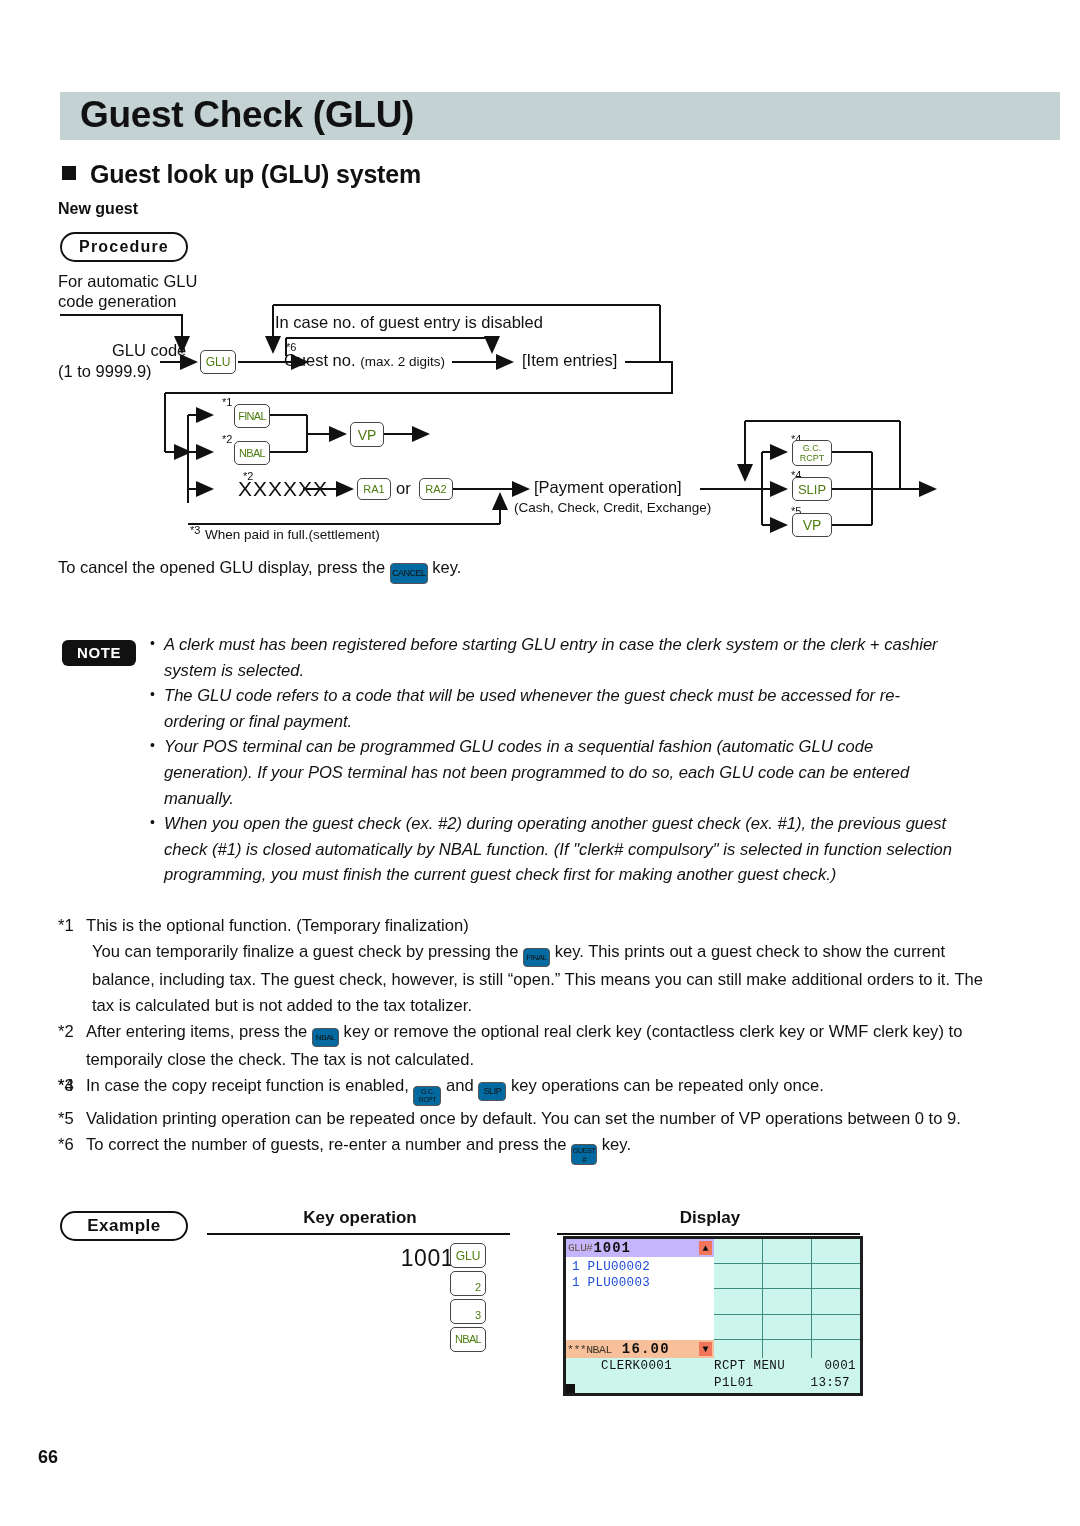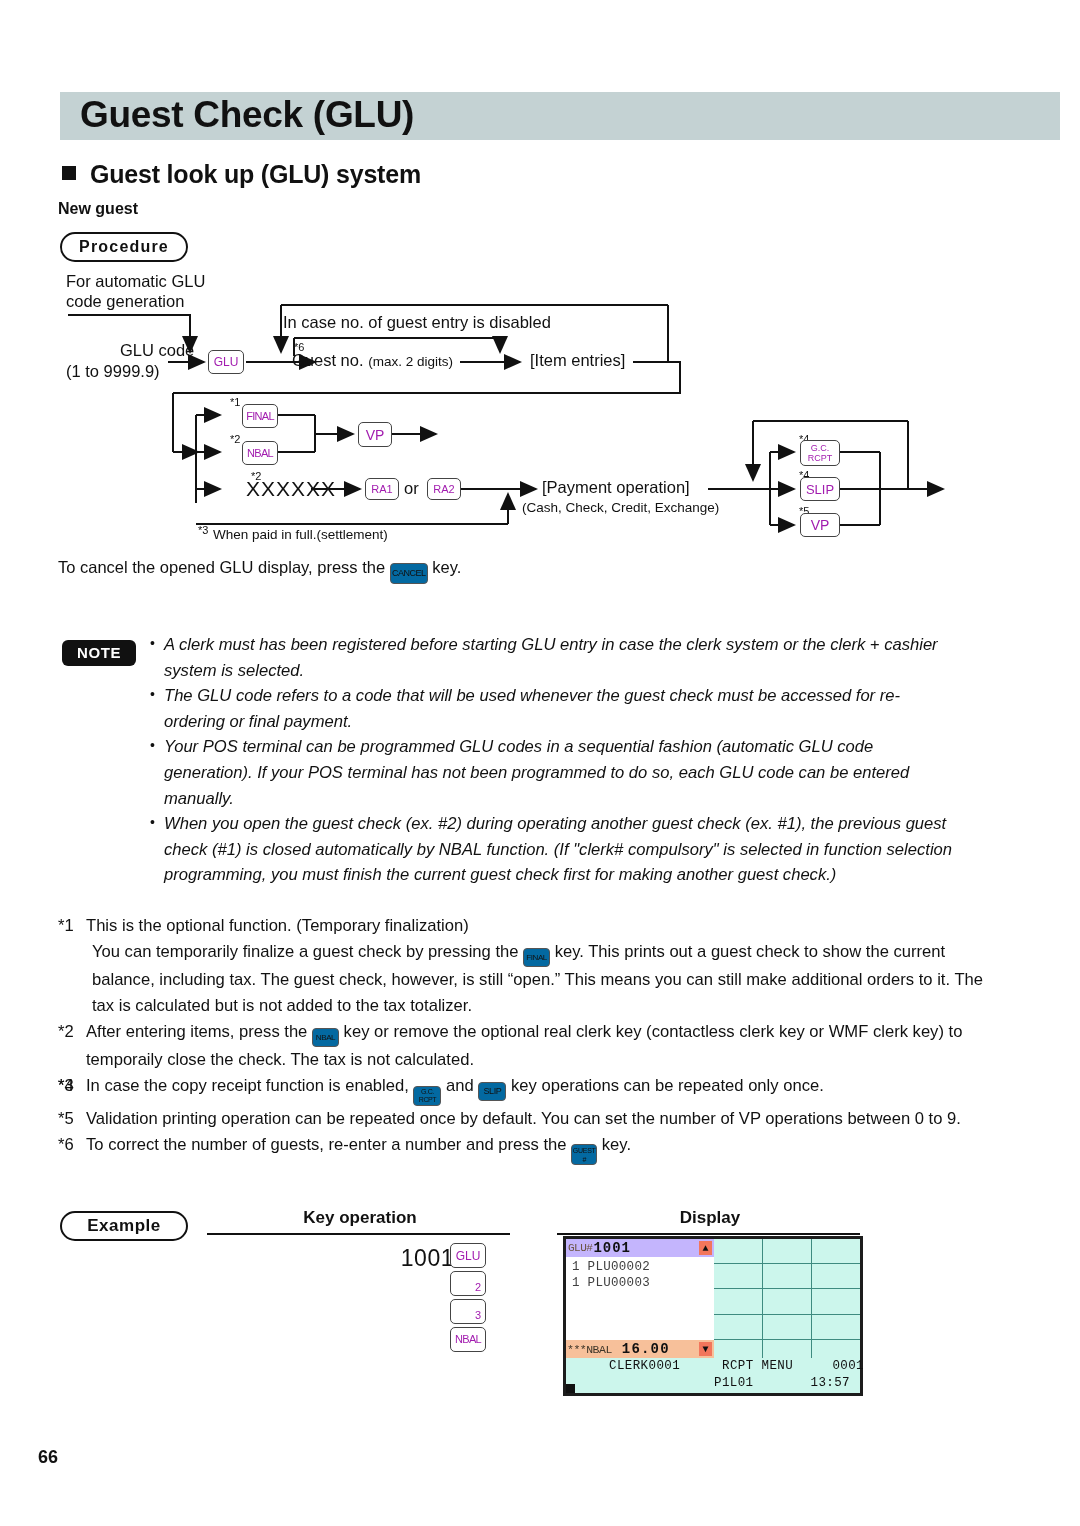--- a/index.html
+++ b/index.html
@@ -42,31 +42,31 @@
     position:absolute; border:2px solid #111; border-radius:18px;
     background:#fff; text-align:center; font-weight:bold;
     letter-spacing:1.2px;
   }
   .pill-procedure{ left:60px; top:232px; width:128px; height:30px;
     font-size:16px; line-height:26px; }
   .pill-example{ left:60px; top:1211px; width:128px; height:30px;
     font-size:17px; line-height:26px; letter-spacing:0.5px; }
 
   
-  .diagram{ position:absolute; left:8px; top:0; width:871px; height:600px;padding-left:16px; }
+  .diagram{ position:absolute; left:0; top:0; width:871px; height:600px;padding-left:16px; }
   .diagram svg{ position:absolute; left:0; top:0; }
   .dg-text{ position:absolute; font-size:16.5px; color:#111; white-space:nowrap; }
   .dg-text.small{ font-size:13.5px; }
   .dg-text.big{ font-size:21px; letter-spacing:1px; }
   .sup{ position:absolute; font-size:11px; }
 
   
   .key{
     position:absolute; border:1.6px solid #444; border-radius:5px;
-    background:#fff; text-align:center; color:#a21caf;
+    background:#fff; text-align:center; color:#4d7c0f;
     font-family:"Liberation Sans", sans-serif;
     display:flex; align-items:center; justify-content:center;
     line-height:1;
   }
   .key.k-narrow{ letter-spacing:-0.7px; }
 
   .key-inline{
     display:inline-flex; align-items:center; justify-content:center;
     border:1.4px solid #555; border-radius:4px; background:#0369a1;
     vertical-align:-3px; line-height:1; text-align:center;
@@ -127,21 +127,21 @@
   .lcd-title .lbl{ font-size:11px; color:#6b5340; padding-left:2px; letter-spacing:-0.5px; }
   .lcd-title .val{ font-size:14px; color:#111; font-weight:bold; letter-spacing:1px; padding-left:1px; }
   .lcd-title .arrow{
     position:absolute; right:2px; top:2px; width:13px; height:14px;
     background:#f2765c; display:flex; align-items:center; justify-content:center;
     font-size:10px; color:#111;
   }
   .lcd-items{
     position:absolute; left:6px; top:20px; width:140px;
     font-family:"Liberation Mono", monospace; font-size:12.5px; line-height:16px;
-    color:#404040; letter-spacing:0.3px;
+    color:#1d4ed8; letter-spacing:0.3px;
   }
   .lcd-nbal{
     position:absolute; left:0; bottom:35px; width:148px; height:18px;
     background:#f7c09a; display:flex; align-items:center;
     font-family:Liberation Mono, monospace;
   }
   .lcd-nbal .lbl{ font-size:11.5px; color:#3d3428; padding-left:1px; letter-spacing:-0.5px; }
   .lcd-nbal .amt{ font-size:14px; font-weight:bold; color:#111; letter-spacing:1.2px; margin-left:10px; }
   .lcd-nbal .arrow{
     position:absolute; right:2px; top:2px; width:13px; height:14px;
@@ -156,21 +156,21 @@
   }
   .lcd-grid .cell{ background:#ccf6ec; }
 
   .lcd-status{
     position:absolute; left:0; bottom:0; width:294px; height:35px;
     background:#ccf6ec;
     font-family:"Liberation Mono", monospace; font-size:12.5px; color:#111;
     letter-spacing:0.4px;
   }
   .lcd-status .r{ position:absolute; width:100%; height:17px; }
-  .lcd-status .r1{ top:1px;margin-left:8px; }
+  .lcd-status .r1{ top:1px; }
   .lcd-status .r2{ top:18px; }
   .lcd-status .c-clerk{ position:absolute; left:35px; }
   .lcd-status .c-menu{ position:absolute; left:148px; }
   .lcd-status .c-num{ position:absolute; right:4px; }
   .lcd-status .c-p1{ position:absolute; left:148px; }
   .lcd-status .c-time{ position:absolute; right:10px; }
   .lcd-corner{
     position:absolute; left:0; bottom:0; width:9px; height:9px; background:#111;
   }
 

